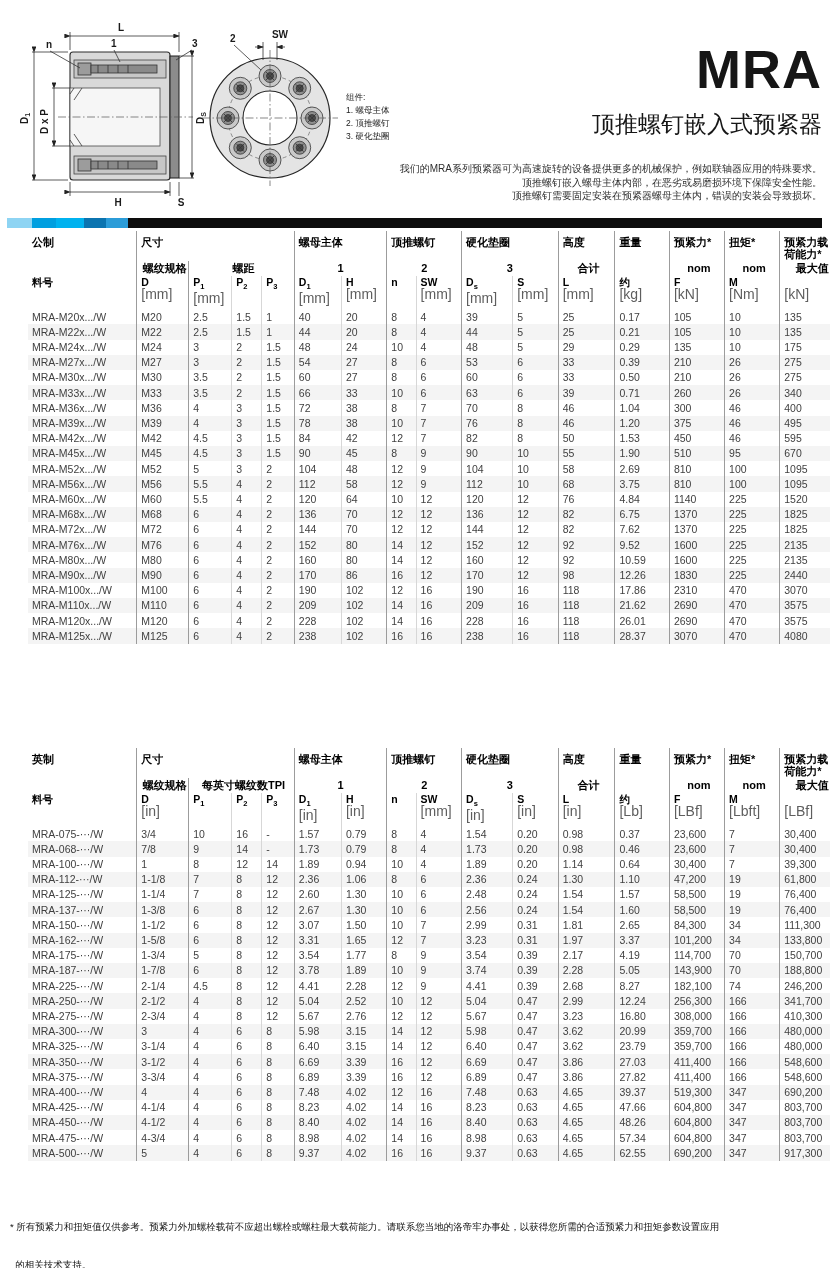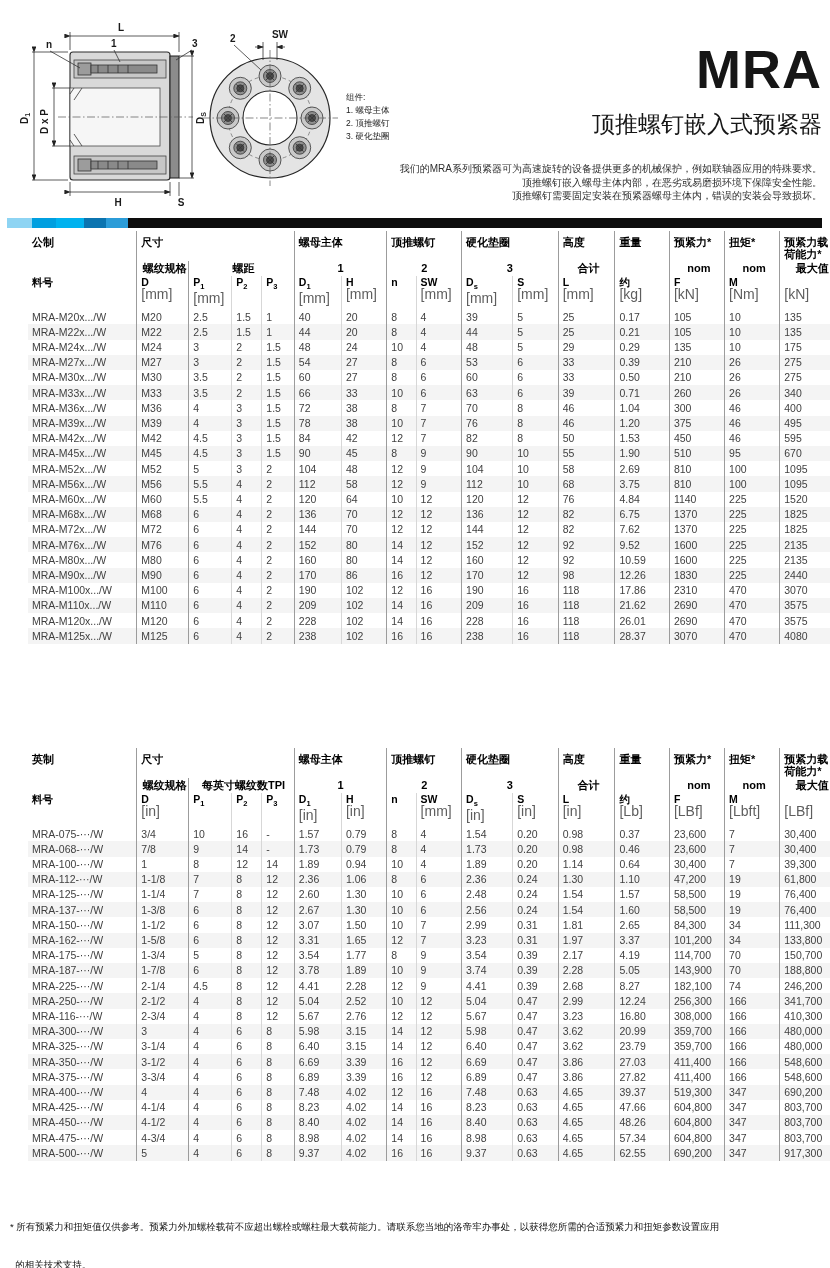--- a/index.html
+++ b/index.html
@@ -974,21 +974,21 @@
           <td class="dc bl">12</td>
           <td class="dc bd">5.04</td>
           <td class="dc bl">0.47</td>
           <td class="dc bd">2.99</td>
           <td class="dc bd">12.24</td>
           <td class="dc bd">256,300</td>
           <td class="dc bd">166</td>
           <td class="dc bd">341,700</td>
         </tr>
         <tr>
-          <td class="dc">MRA-116-···/W</td>
+          <td class="dc">MRA-275-···/W</td>
           <td class="dc bd">2-3/4</td>
           <td class="dc bd">4</td>
           <td class="dc bl">8</td>
           <td class="dc bl">12</td>
           <td class="dc bd">5.67</td>
           <td class="dc bl">2.76</td>
           <td class="dc bd">12</td>
           <td class="dc bl">12</td>
           <td class="dc bd">5.67</td>
           <td class="dc bl">0.47</td>

